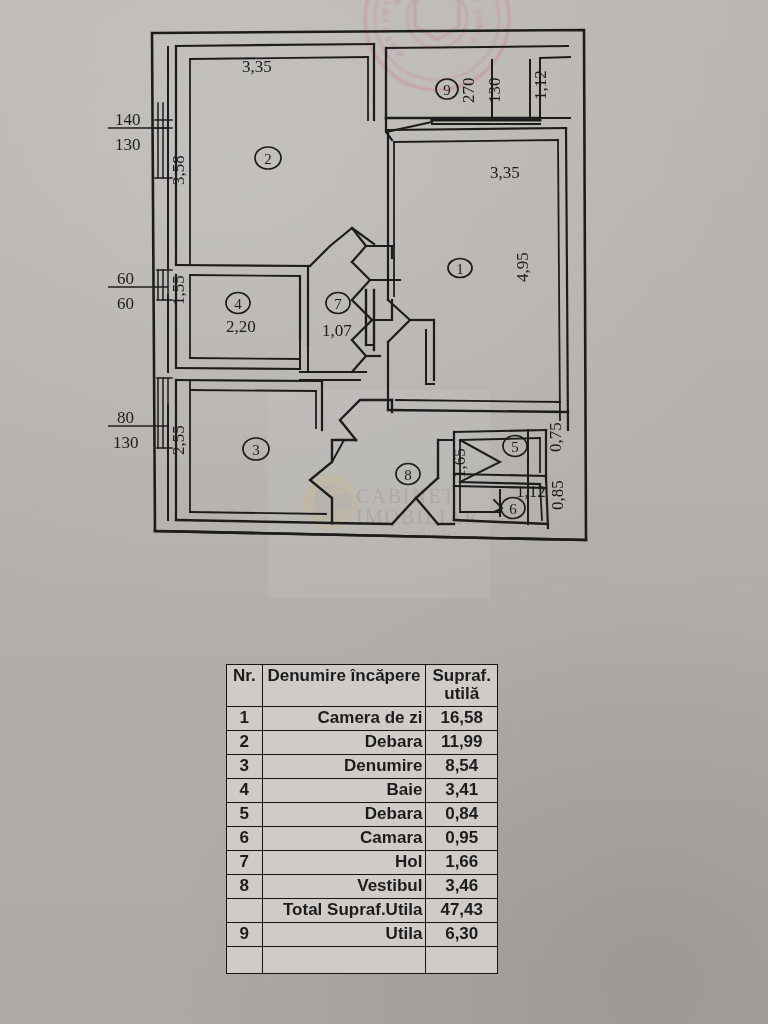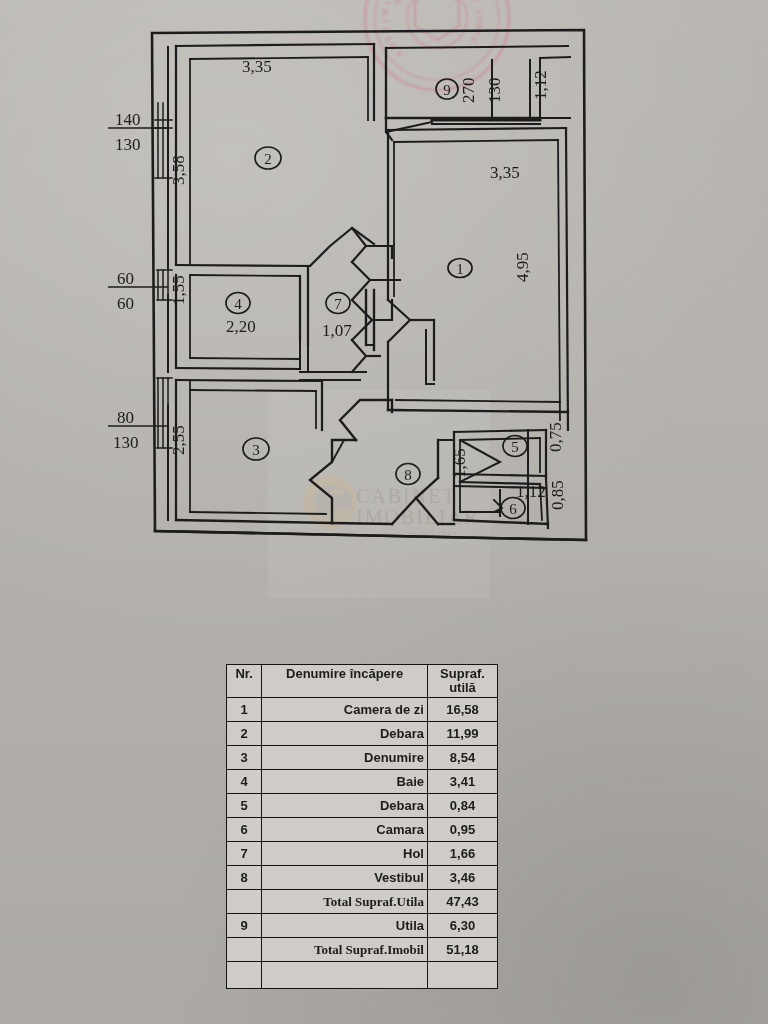--- a/index.html
+++ b/index.html
@@ -28,36 +28,36 @@
     position:absolute;left:226px;top:9px;width:272px;
   }
   table.areas{
     border-collapse:collapse;
     width:272px;
     background:#cfccc7;
     color:#1c1c1c;
   }
   table.areas td,table.areas th{
     border:1.6px solid #141414;
-    font-size:13px;
+    font-size:17px;
     line-height:1.08;
     padding:2px 3px;
     font-weight:bold;
     font-family:"Liberation Sans", sans-serif;
   }
   .c-nr{width:30px;text-align:center;}
   .c-name{width:172px;text-align:right;padding-left:5px;}
   .c-val{width:66px;text-align:center;}
   thead th{font-size:13px;}
   .hdr-nr{text-align:center;vertical-align:top;}
   .hdr-name{text-align:center;vertical-align:top;}
   .hdr-val{text-align:center;vertical-align:top;line-height:1.25;}
   tr.body-row td{height:19px;}
   tr.empty-row td{height:22px;}
-  .total-row .c-name{font-weight:bold;font-family:Liberation Serif, serif;}
+  .total-row .c-name{font-weight:bold;}
   .blur{filter:blur(.18px);}
 </style>
 </head>
 <body>
 
 <div id="paper-grain"></div>
 
 <div id="plan-area">
   <svg width="768" height="640" viewBox="0 0 768 640">
     <defs>
@@ -406,25 +406,20 @@
           <tr class="body-row total-row">
             <td class="c-nr"></td>
             <td class="c-name">Total Supraf.Utila</td>
             <td class="c-val">47,43</td>
           </tr>
           <tr class="body-row">
             <td class="c-nr">9</td>
             <td class="c-name">Utila</td>
             <td class="c-val">6,30</td>
           </tr>
-          <tr class="body-row total-row">
-            <td class="c-nr"></td>
-            <td class="c-name">Total Supraf.Imobil</td>
-            <td class="c-val">51,18</td>
-          </tr>
           <tr class="empty-row">
             <td class="c-nr"></td>
             <td class="c-name"></td>
             <td class="c-val"></td>
           </tr>
         </tbody>
     </table>
   </div>
 </div>
 

